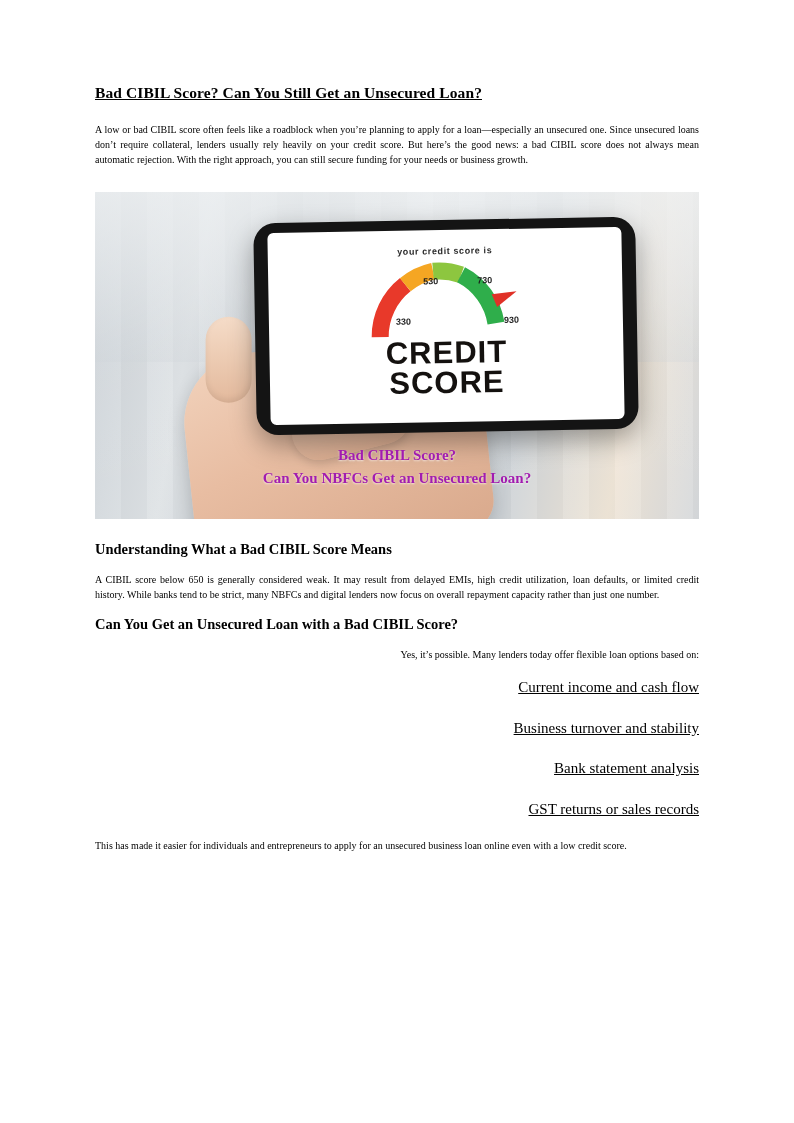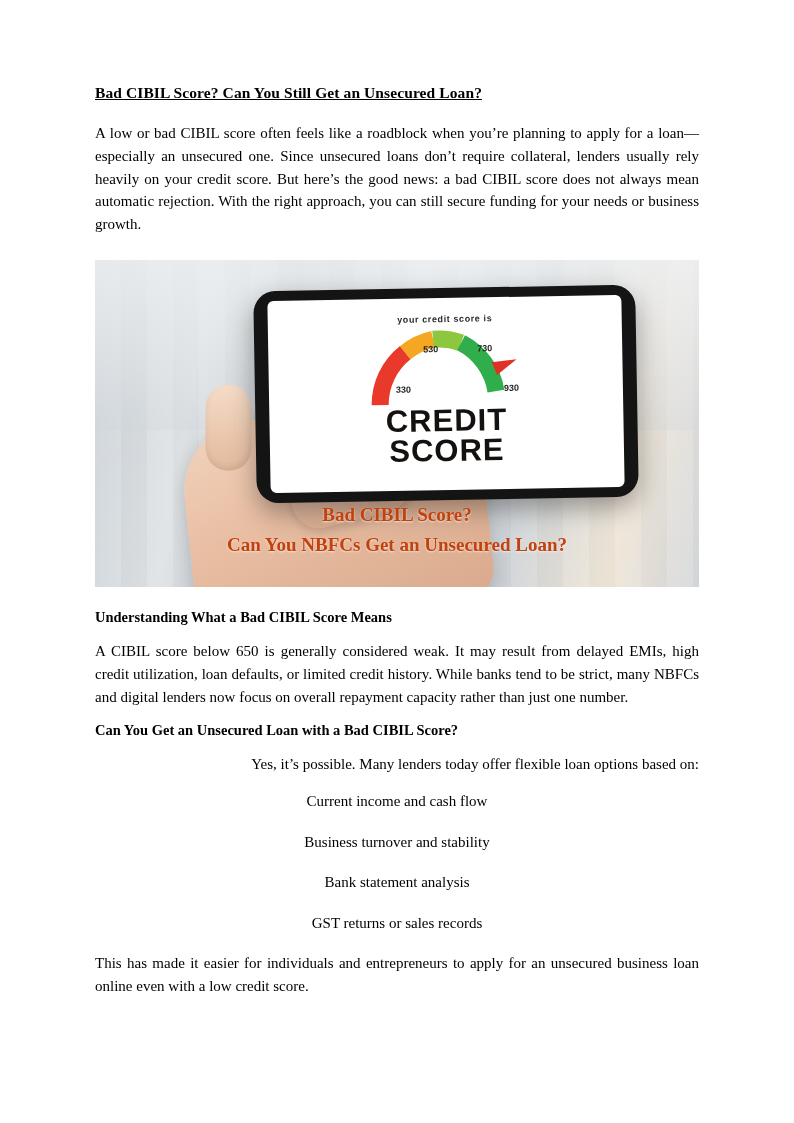--- a/index.html
+++ b/index.html
@@ -30,39 +30,40 @@
   }
   h1.doc-title {
     font-size: 15.5px;
     font-weight: bold;
     text-align: left;
     margin: 0 0 20px 0;
     text-decoration: underline;
     letter-spacing: 0.1px;
   }
   p.body-par {
-    font-size: 15px;
+    font-size: 10px;
     line-height: 1.52;
     text-align: justify;
     margin: 6px 0 14px 0;
   }
   p.body-par.last-left {
     text-align: right;
   }
   h2.sub-head {
     font-size: 14.5px;
     font-weight: bold;
     margin: 0 0 14px 0;
     text-align: left;
   }
   p.list-line {
     font-size: 15px;
     line-height: 1.5;
     margin: 0 0 18px 0;
-    text-align: center;
+    text-align: right;
+    text-decoration: underline;
   }
   
   .banner {
     position: relative;
     width: 604px;
     height: 327px;
     margin: 24px 0 22px 0;
     overflow: hidden;
     background: #d9dde0;
   }
@@ -209,22 +210,22 @@
     color: #14110f;
     line-height: 0.95;
   }
   .banner-caption {
     position: absolute;
     left: 0; right: 0;
     bottom: 28px;
     text-align: center;
     font-family: "Liberation Serif", serif;
     font-weight: bold;
-    font-size: 19px;
-    color: #c2410c;
+    font-size: 15px;
+    color: #a21caf;
     line-height: 1.55;
     text-shadow: 0 1px 2px rgba(255,255,255,0.7);
   }
 </style>
 </head>
 <body>
 
 <div class="page">
   <div class="content">
 

